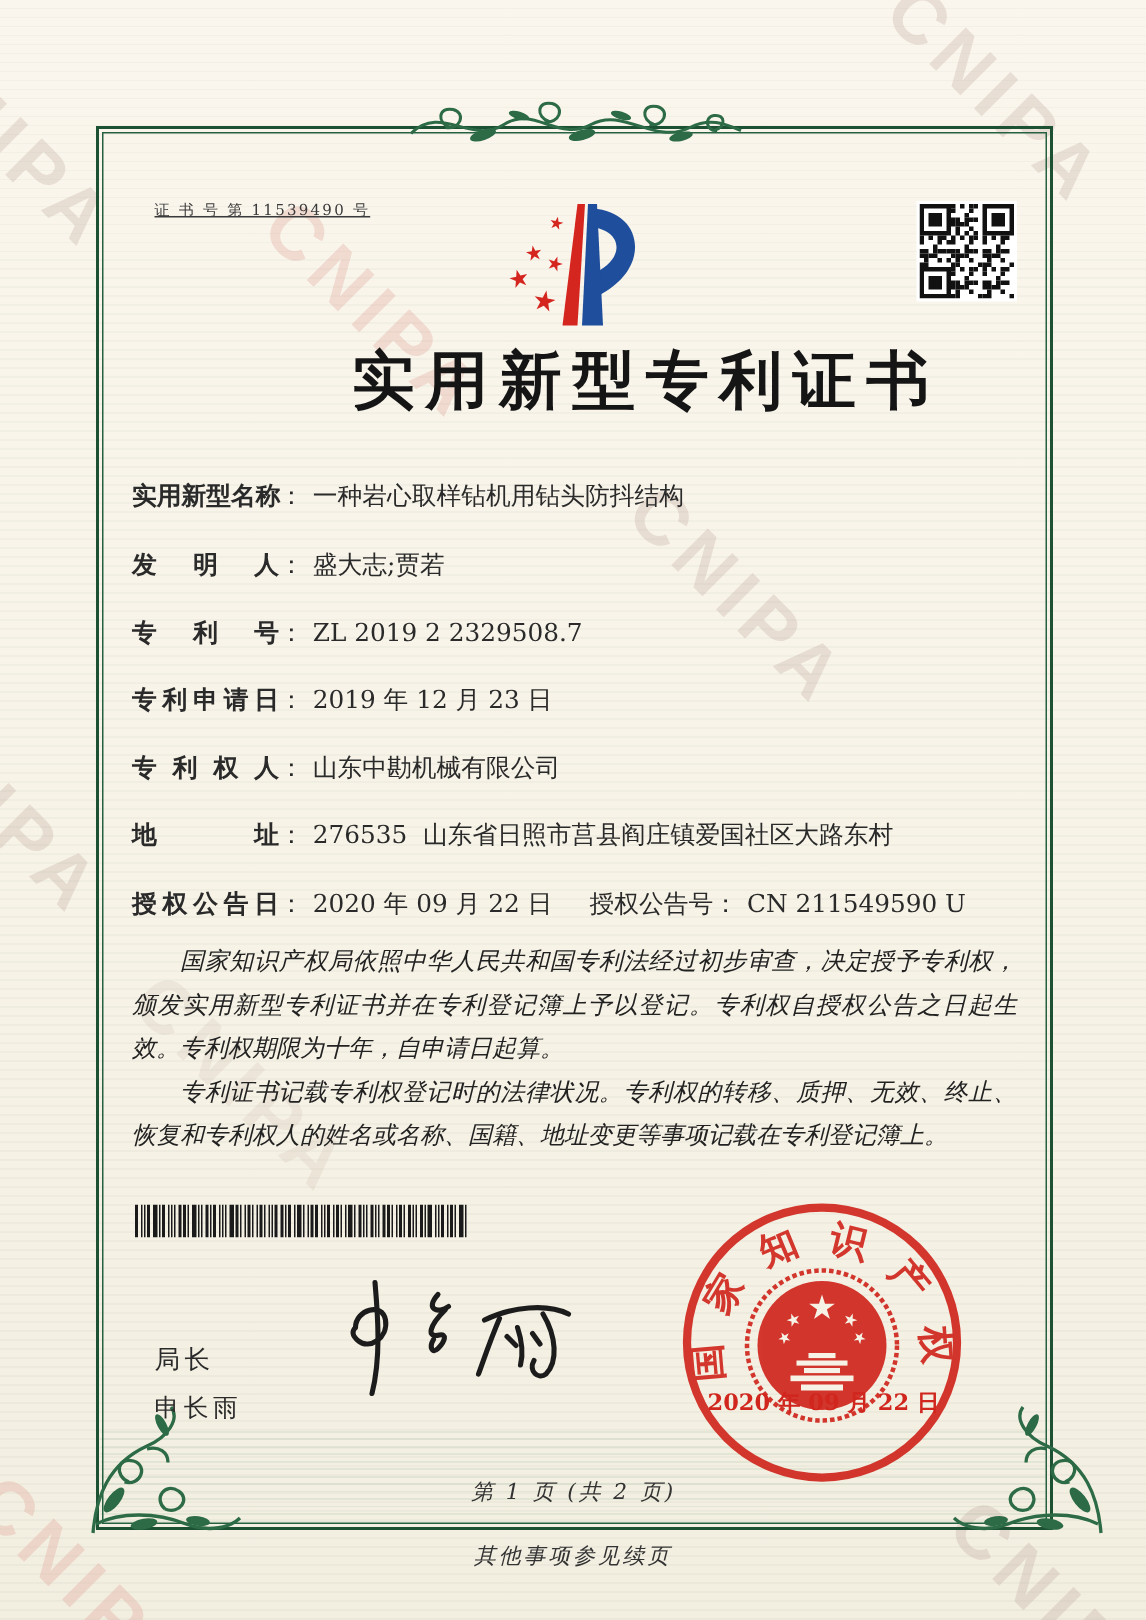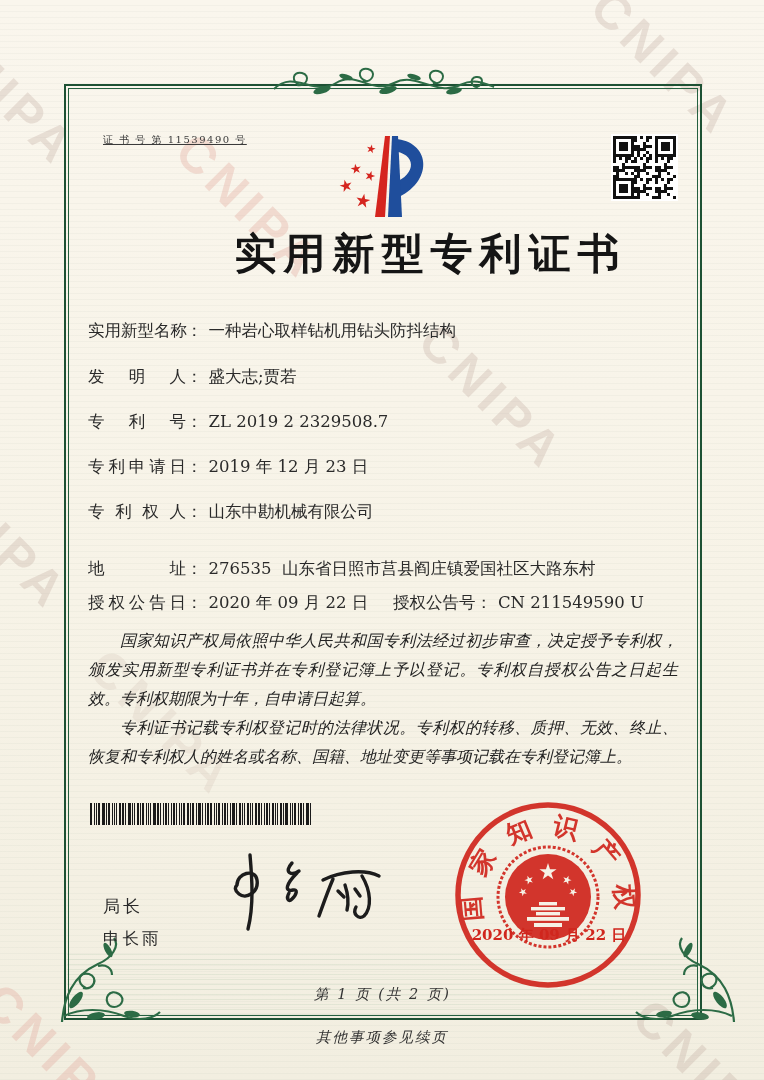--- a/index.html
+++ b/index.html
@@ -35,21 +35,21 @@
   
   .cert-no{position:absolute;left:103px;top:133px;font-size:10px;letter-spacing:1.5px;color:#3a3a3a;text-decoration:underline;}
   .logo{position:absolute;left:329px;top:127px;width:122px;height:102px;}
   .qr{position:absolute;left:611px;top:134px;width:63px;height:63px;background:#fff;padding:2px;}
   .title{
     position:absolute;left:65px;top:226px;width:635px;text-align:center;
     font-size:42px;font-weight:bold;letter-spacing:7px;color:#151515;padding-left:48px;
   }
   
   .frow{position:absolute;left:88px;right:70px;font-size:16.5px;color:#2a2a2a;white-space:nowrap;}
-  .flabel{display:inline-block;width:98px;text-align:justify;text-align-last:justify;vertical-align:top;}
+  .flabel{display:inline-block;width:98px;text-align:justify;text-align-last:justify;vertical-align:top;font-weight:bold;}
   .fcolon{display:inline-block;margin-right:6px;}
   .fvalue{white-space:pre;}
   .flabel2{display:inline-block;vertical-align:top;}
   .grant-no{position:absolute;left:305px;top:0;}
   
   .body-text{
     position:absolute;left:88px;top:626px;width:590px;
     font-size:16px;line-height:1.82;text-align:justify;color:#222;
     font-style:italic;
   }
@@ -311,21 +311,21 @@
   </div>
   <div class="frow" style="top:411px;">
     <span class="flabel">专利号</span><span class="fcolon">：</span><span class="fvalue">ZL 2019 2 2329508.7</span>
   </div>
   <div class="frow" style="top:456px;">
     <span class="flabel">专利申请日</span><span class="fcolon">：</span><span class="fvalue">2019 年 12 月 23 日</span>
   </div>
   <div class="frow" style="top:501px;">
     <span class="flabel">专利权人</span><span class="fcolon">：</span><span class="fvalue">山东中勘机械有限公司</span>
   </div>
-  <div class="frow" style="top:546px;margin-top:12px;">
+  <div class="frow" style="top:546px;">
     <span class="flabel">地址</span><span class="fcolon">：</span><span class="fvalue">276535  山东省日照市莒县阎庄镇爱国社区大路东村</span>
   </div>
   <div class="frow" style="top:592px;">
     <span class="flabel">授权公告日</span><span class="fcolon">：</span><span class="fvalue">2020 年 09 月 22 日</span>
     <span class="grant-no">
       <span class="flabel2">授权公告号</span><span class="fcolon">：</span><span class="fvalue">CN 211549590 U</span>
     </span>
   </div>
 
   <div class="body-text">

